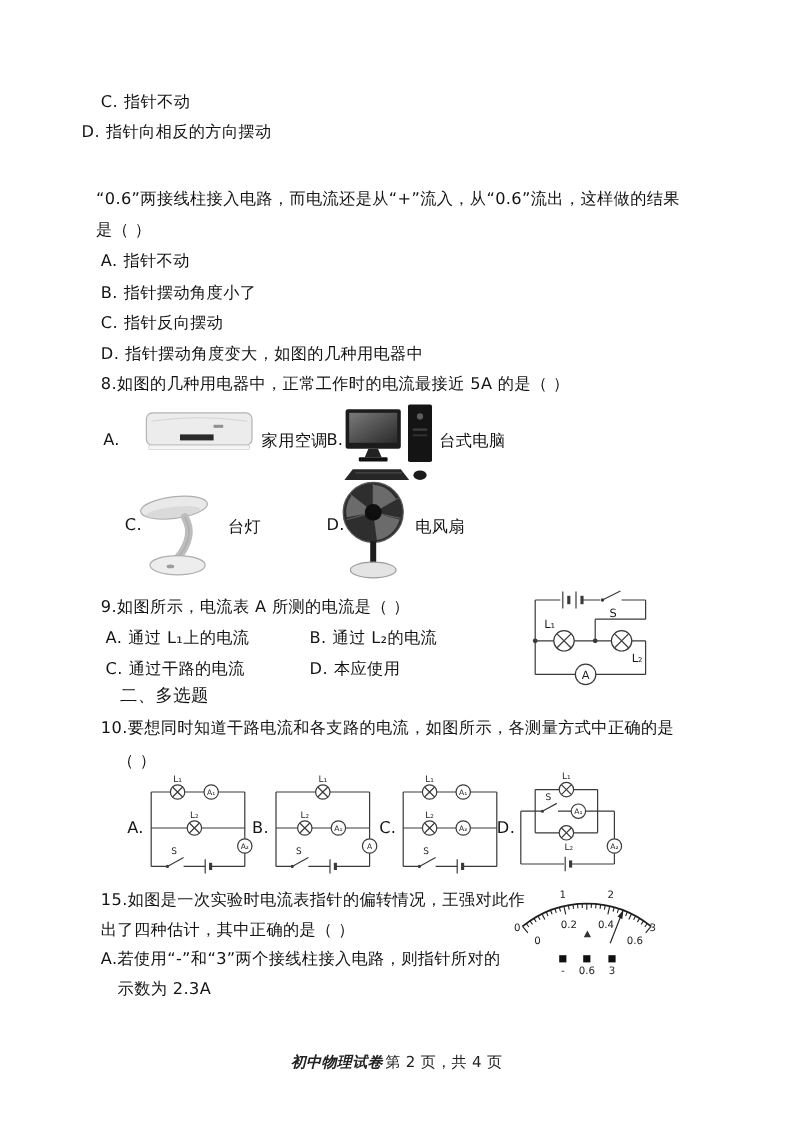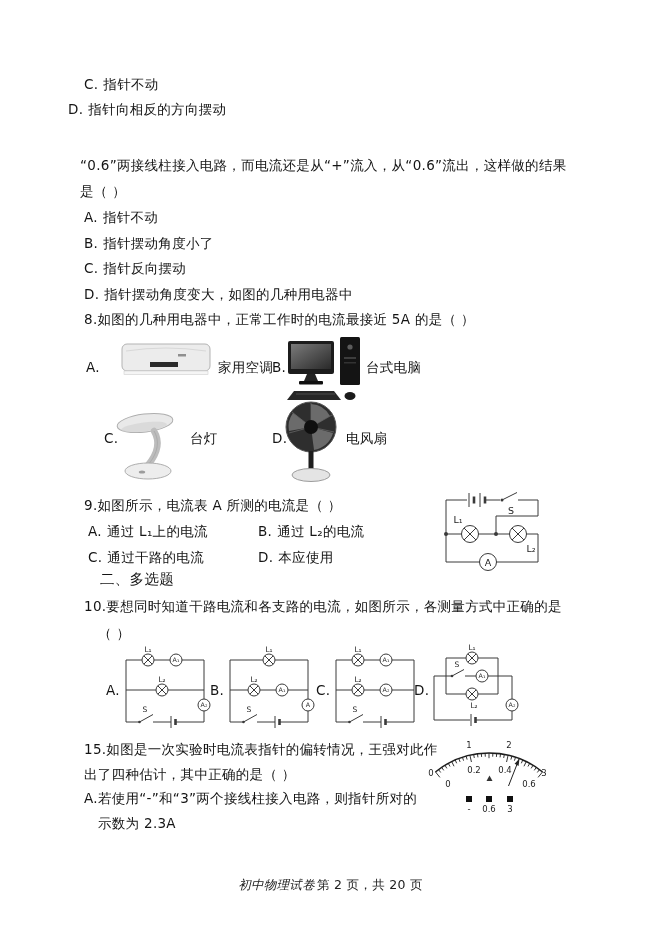--- a/index.html
+++ b/index.html
@@ -15,21 +15,21 @@
   .wire2{stroke:#1d1d1d;stroke-width:1.5;fill:none;}
   .batt{stroke:#3a3a3a;stroke-width:2.6;fill:none;}
   .comp{fill:#ffffff;stroke:#3a3a3a;stroke-width:1;}
   .dot{fill:#3a3a3a;stroke:none;}
   .symtext{font-size:6.3px;fill:#1d1d1d;text-anchor:middle;font-family:"DejaVu Sans",sans-serif;letter-spacing:0;}
   .clabel{font-size:7.5px;fill:#1d1d1d;text-anchor:middle;font-family:"DejaVu Sans",sans-serif;letter-spacing:0;}
   .biglabel{font-size:9.5px;fill:#1d1d1d;text-anchor:middle;font-family:"DejaVu Sans",sans-serif;letter-spacing:0;}
   .dialnum{font-size:8.5px;fill:#1d1d1d;text-anchor:middle;font-family:"DejaVu Sans",sans-serif;letter-spacing:0;}
   .tick{stroke:#1d1d1d;stroke-width:.9;}
   .footer{position:absolute;top:877px;left:0;width:100%;text-align:center;font-size:12.5px;color:#222;}
-  .ft-title{font-style:italic;font-weight:normal;margin-right:2px;margin-top:32px;}
+  .ft-title{font-style:italic;font-weight:bold;margin-right:2px;margin-top:32px;}
 </style>
 </head>
 <body>
 
 <div class="page">
 
   <div class="line" style="top:76px;left:84px"><span class="lbl">C.</span><span>指针不动</span></div>
   <div class="line" style="top:101px;left:68px"><span class="lbl">D.</span><span>指针向相反的方向摆动</span></div>
 
   <div class="line" style="top:157px;left:80px">“0.6”两接线柱接入电路，而电流还是从“+”流入，从“0.6”流出，这样做的结果</div>
@@ -282,16 +282,16 @@
       <rect x="38" y="62" width="6" height="6" fill="#101010"></rect>
       <rect x="58" y="62" width="6" height="6" fill="#101010"></rect>
       <rect x="79" y="62" width="6" height="6" fill="#101010"></rect>
       <text class="dialnum" x="41" y="78">-</text>
       <text class="dialnum" x="61" y="78">0.6</text>
       <text class="dialnum" x="82" y="78">3</text>
     </g>
   </svg>
 
   <div class="footer">
-    <span class="ft-title">初中物理试卷</span><span>第 2 页，共 20 页</span>
+    <span class="ft-title">初中物理试卷</span><span>第 2 页，共 4 页</span>
   </div>
 
 </div>
 
 </body></html>

